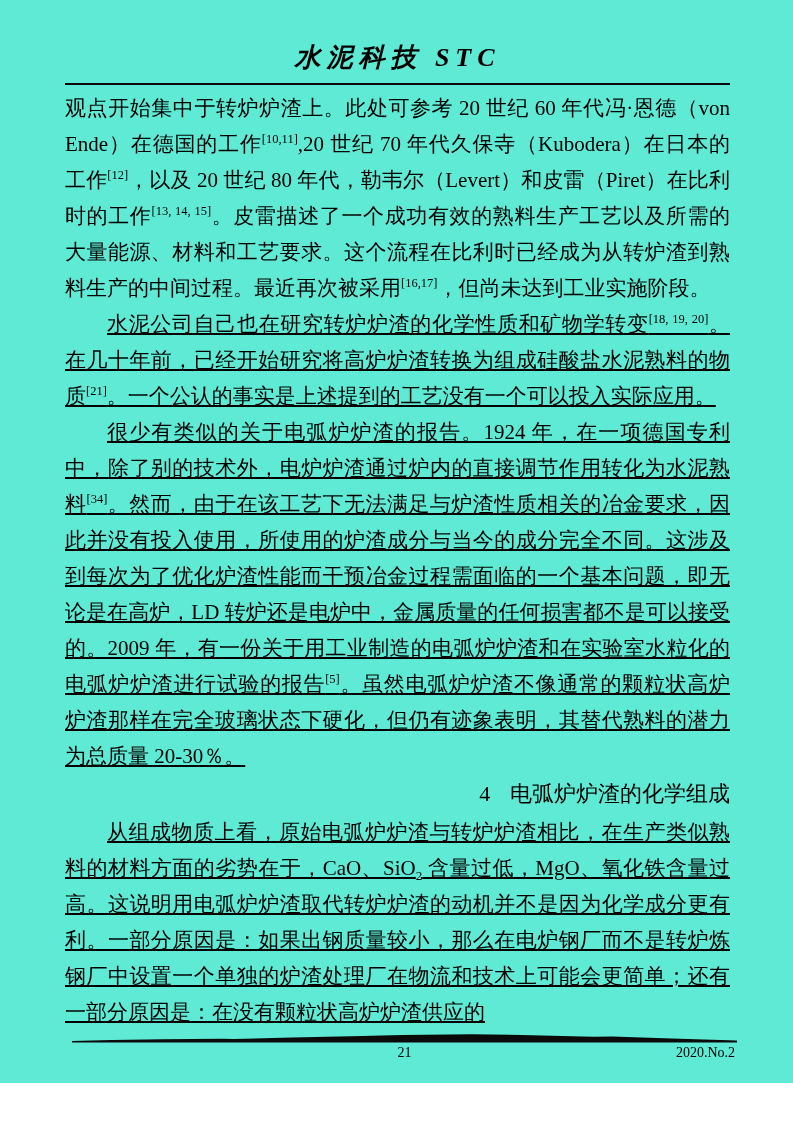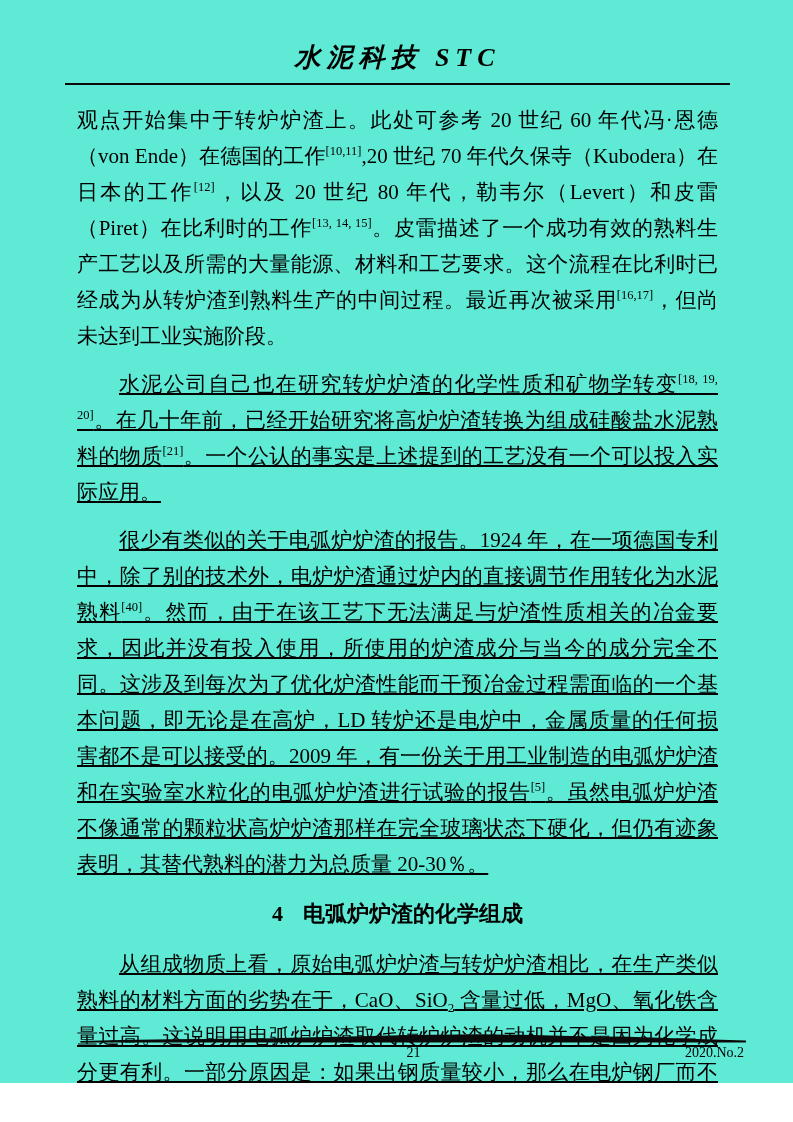--- a/index.html
+++ b/index.html
@@ -42,51 +42,51 @@
     position: absolute;
     top: 90px;
     left: 65px;
     width: 665px;
     font-size: 21px;
     line-height: 36px;
     text-align: justify;
     text-justify: inter-ideograph;
   }
   .para {
-    margin: 12px;
+    margin: 0;
   }
   .para.indent {
     text-indent: 2em;
     text-decoration: underline;
   }
   .para sup {
     font-size: 12.5px;
     line-height: 0;
     vertical-align: super;
     letter-spacing: 0;
   }
   .para sub {
     font-size: 13px;
     line-height: 0;
     vertical-align: sub;
   }
   .section-heading {
-    margin: 8px;
+    margin: 0;
     font-size: 22px;
-    font-weight: 700;
+    font-weight: 400;
     line-height: 40px;
-    text-align: center;
+    text-align: right;
   }
   .section-heading .h-num {
     margin-right: 0.9em;
   }
   .footer {
     position: absolute;
     top: 1034px;
-    left: 81px;
+    left: 72px;
     width: 665px;
   }
   .footer-rule-svg {
     display: block;
     width: 665px;
     height: 9px;
   }
   .footer-row {
     position: relative;
     height: 22px;
@@ -111,21 +111,21 @@
 <div class="page">
 
   <div class="header">
     <div class="journal-title">水泥科技 STC</div>
     <hr class="header-rule">
   </div>
 
   <div class="body-blocks">
       <p class="para"><span>观点开始集中于转炉炉渣上。此处可参考 20 世纪 60 年代冯·恩德（von Ende）在德国的工作</span><sup>[10,11]</sup><span>,20 世纪 70 年代久保寺（Kubodera）在日本的工作</span><sup>[12]</sup><span>，以及 20 世纪 80 年代，勒韦尔（Levert）和皮雷（Piret）在比利时的工作</span><sup>[13, 14, 15]</sup><span>。皮雷描述了一个成功有效的熟料生产工艺以及所需的大量能源、材料和工艺要求。这个流程在比利时已经成为从转炉渣到熟料生产的中间过程。最近再次被采用</span><sup>[16,17]</sup><span>，但尚未达到工业实施阶段。</span></p>
       <p class="para indent"><span>水泥公司自己也在研究转炉炉渣的化学性质和矿物学转变</span><sup>[18, 19, 20]</sup><span>。在几十年前，已经开始研究将高炉炉渣转换为组成硅酸盐水泥熟料的物质</span><sup>[21]</sup><span>。一个公认的事实是上述提到的工艺没有一个可以投入实际应用。</span></p>
-      <p class="para indent"><span>很少有类似的关于电弧炉炉渣的报告。1924 年，在一项德国专利中，除了别的技术外，电炉炉渣通过炉内的直接调节作用转化为水泥熟料</span><sup>[40]</sup><span>。然而，由于在该工艺下无法满足与炉渣性质相关的冶金要求，因此并没有投入使用，所使用的炉渣成分与当今的成分完全不同。这涉及到每次为了优化炉渣性能而干预冶金过程需面临的一个基本问题，即无论是在高炉，LD 转炉还是电炉中，金属质量的任何损害都不是可以接受的。2009 年，有一份关于用工业制造的电弧炉炉渣和在实验室水粒化的电弧炉炉渣进行试验的报告</span><sup>[5]</sup><span>。虽然电弧炉炉渣不像通常的颗粒状高炉炉渣那样在完全玻璃状态下硬化，但仍有迹象表明，其替代熟料的潜力为总质量 20-30％。</span></p>
+      <p class="para indent"><span>很少有类似的关于电弧炉炉渣的报告。1924 年，在一项德国专利中，除了别的技术外，电炉炉渣通过炉内的直接调节作用转化为水泥熟料</span><sup>[34]</sup><span>。然而，由于在该工艺下无法满足与炉渣性质相关的冶金要求，因此并没有投入使用，所使用的炉渣成分与当今的成分完全不同。这涉及到每次为了优化炉渣性能而干预冶金过程需面临的一个基本问题，即无论是在高炉，LD 转炉还是电炉中，金属质量的任何损害都不是可以接受的。2009 年，有一份关于用工业制造的电弧炉炉渣和在实验室水粒化的电弧炉炉渣进行试验的报告</span><sup>[5]</sup><span>。虽然电弧炉炉渣不像通常的颗粒状高炉炉渣那样在完全玻璃状态下硬化，但仍有迹象表明，其替代熟料的潜力为总质量 20-30％。</span></p>
       <h2 class="section-heading"><span class="h-num">4</span><span>电弧炉炉渣的化学组成</span></h2>
       <p class="para indent"><span>从组成物质上看，原始电弧炉炉渣与转炉炉渣相比，在生产类似熟料的材料方面的劣势在于，CaO、SiO</span><sub>2</sub><span> 含量过低，MgO、氧化铁含量过高。这说明用电弧炉炉渣取代转炉炉渣的动机并不是因为化学成分更有利。一部分原因是：如果出钢质量较小，那么在电炉钢厂而不是转炉炼钢厂中设置一个单独的炉渣处理厂在物流和技术上可能会更简单；还有一部分原因是：在没有颗粒状高炉炉渣供应的</span></p>
     </div>
 
   <div class="footer">
     <svg class="footer-rule-svg" viewBox="0 0 665 9" preserveAspectRatio="none" aria-hidden="true">
       <polygon fill="#0a0a0a" points="
         0,6.9 40,6.1 90,5.3 150,4.7 162,5.1 220,3.6 290,2.0 330,1.0
         400,0.3 450,0.9 500,2.2 522,2.8 540,2.5 600,4.6 640,5.8 665,6.6
         665,8.4 0,8.4"></polygon>

